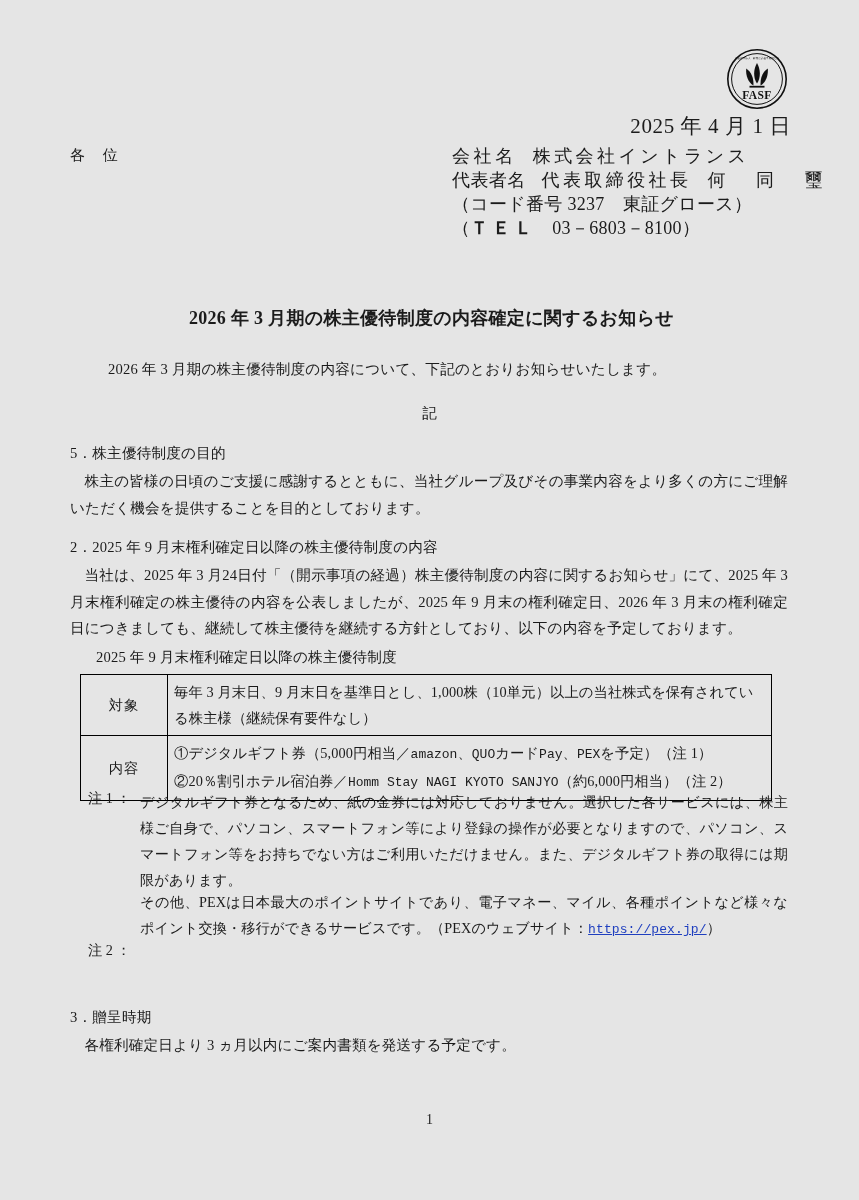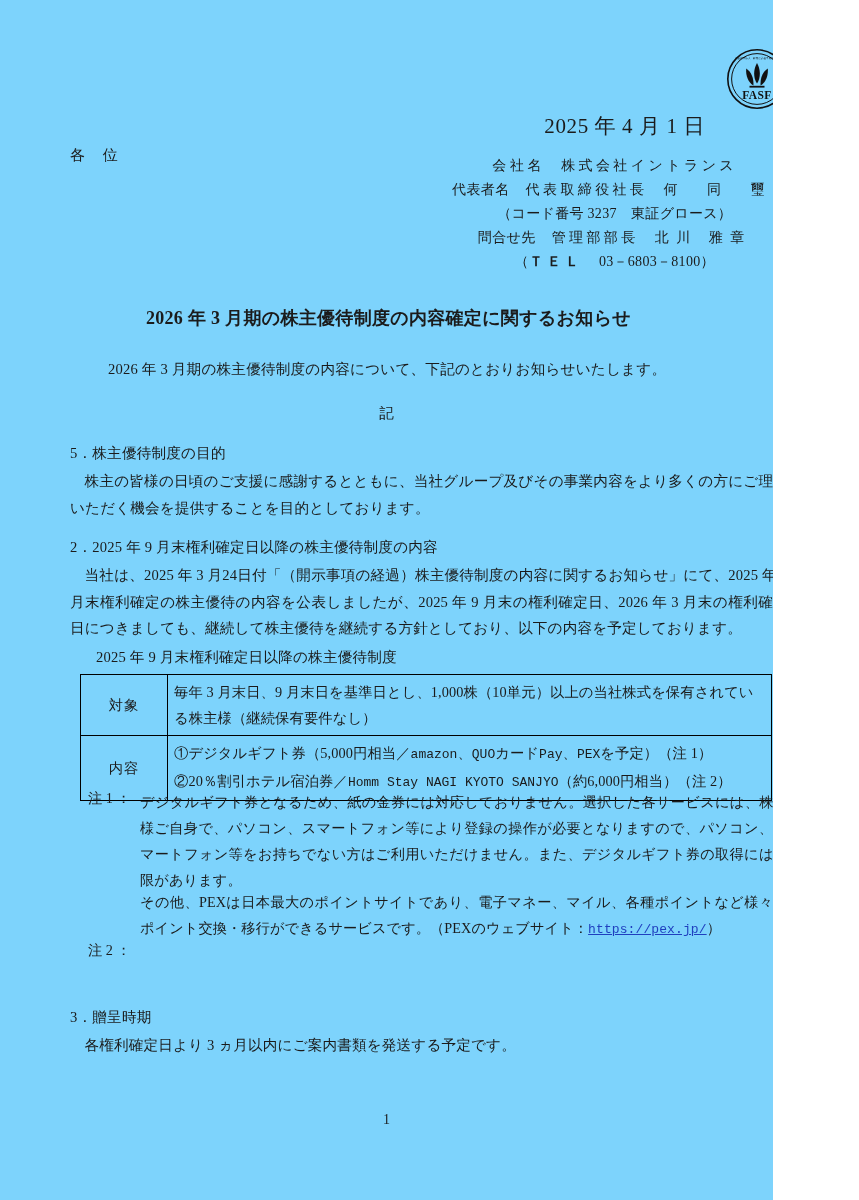--- a/index.html
+++ b/index.html
@@ -2,23 +2,23 @@
 <html><head>
 <meta charset="utf-8">
 <style>
   html, body {
     margin: 0;
     padding: 0;
     background: #ffffff;
   }
   .page {
     position: relative;
-    width: 773px;
+    width: 859px;
     height: 1200px;
-    background: #7dd3fc;
+    background: #e5e5e5;
     color: #1b1b1b;
     font-family: "Liberation Serif", "DejaVu Serif", serif;
     overflow: hidden;
   }
 
   
   .seal {
     position: absolute;
     left: 726px;
     top: 48px;
@@ -43,25 +43,24 @@
     left: 70px;
     top: 146px;
     font-size: 15px;
     letter-spacing: 7px;
   }
 
   
   .company-block {
     position: absolute;
     left: 452px;
-    top: 154px;
-    font-size: 14px;
+    top: 144px;
+    font-size: 18px;
     line-height: 24px;
     white-space: nowrap;
-    text-align: center;
   }
   .cb-row { display: block; }
   .cb-label { letter-spacing: 3.6px; }
   .cb-label-tight { letter-spacing: 0.4px; }
   .cb-gap { display: inline-block; width: 16px; }
   .cb-value { letter-spacing: 3.4px; }
   .cb-value-wide { letter-spacing: 7.5px; }
   .cb-value-name { letter-spacing: 13px; }
   .cb-plain { letter-spacing: 0.3px; }
   .cb-tel-label { letter-spacing: 4px; font-weight: bold; }
@@ -205,23 +204,20 @@
   <div class="addressee">各 位</div>
 
   <div class="company-block">
     <span class="cb-row">
       <span class="cb-label">会社名</span><span class="cb-gap"></span><span class="cb-value">株式会社イントランス</span>
     </span>
     <span class="cb-row">
       <span class="cb-label-tight">代表者名</span><span class="cb-gap"></span><span class="cb-value">代表取締役社長</span><span class="cb-gap"></span><span class="cb-value-name">何 同 璽</span>
     </span>
     <span class="cb-row cb-plain">（コード番号 3237　東証グロース）</span>
-    <span class="cb-row">
-      <span class="cb-label-tight">問合せ先</span><span class="cb-gap"></span><span class="cb-value">管理部部長</span><span class="cb-gap"></span><span class="cb-value-wide">北川 雅章</span>
-    </span>
     <span class="cb-row cb-plain">
       （<span class="cb-tel-label">ＴＥＬ</span><span class="cb-gap"></span><span>03－6803－8100</span>）
     </span>
   </div>
 
   <div class="doc-title">2026 年 3 月期の株主優待制度の内容確定に関するお知らせ</div>
 
   <div class="lead">2026 年 3 月期の株主優待制度の内容について、下記のとおりお知らせいたします。</div>
 
   <div class="ki">記</div>

